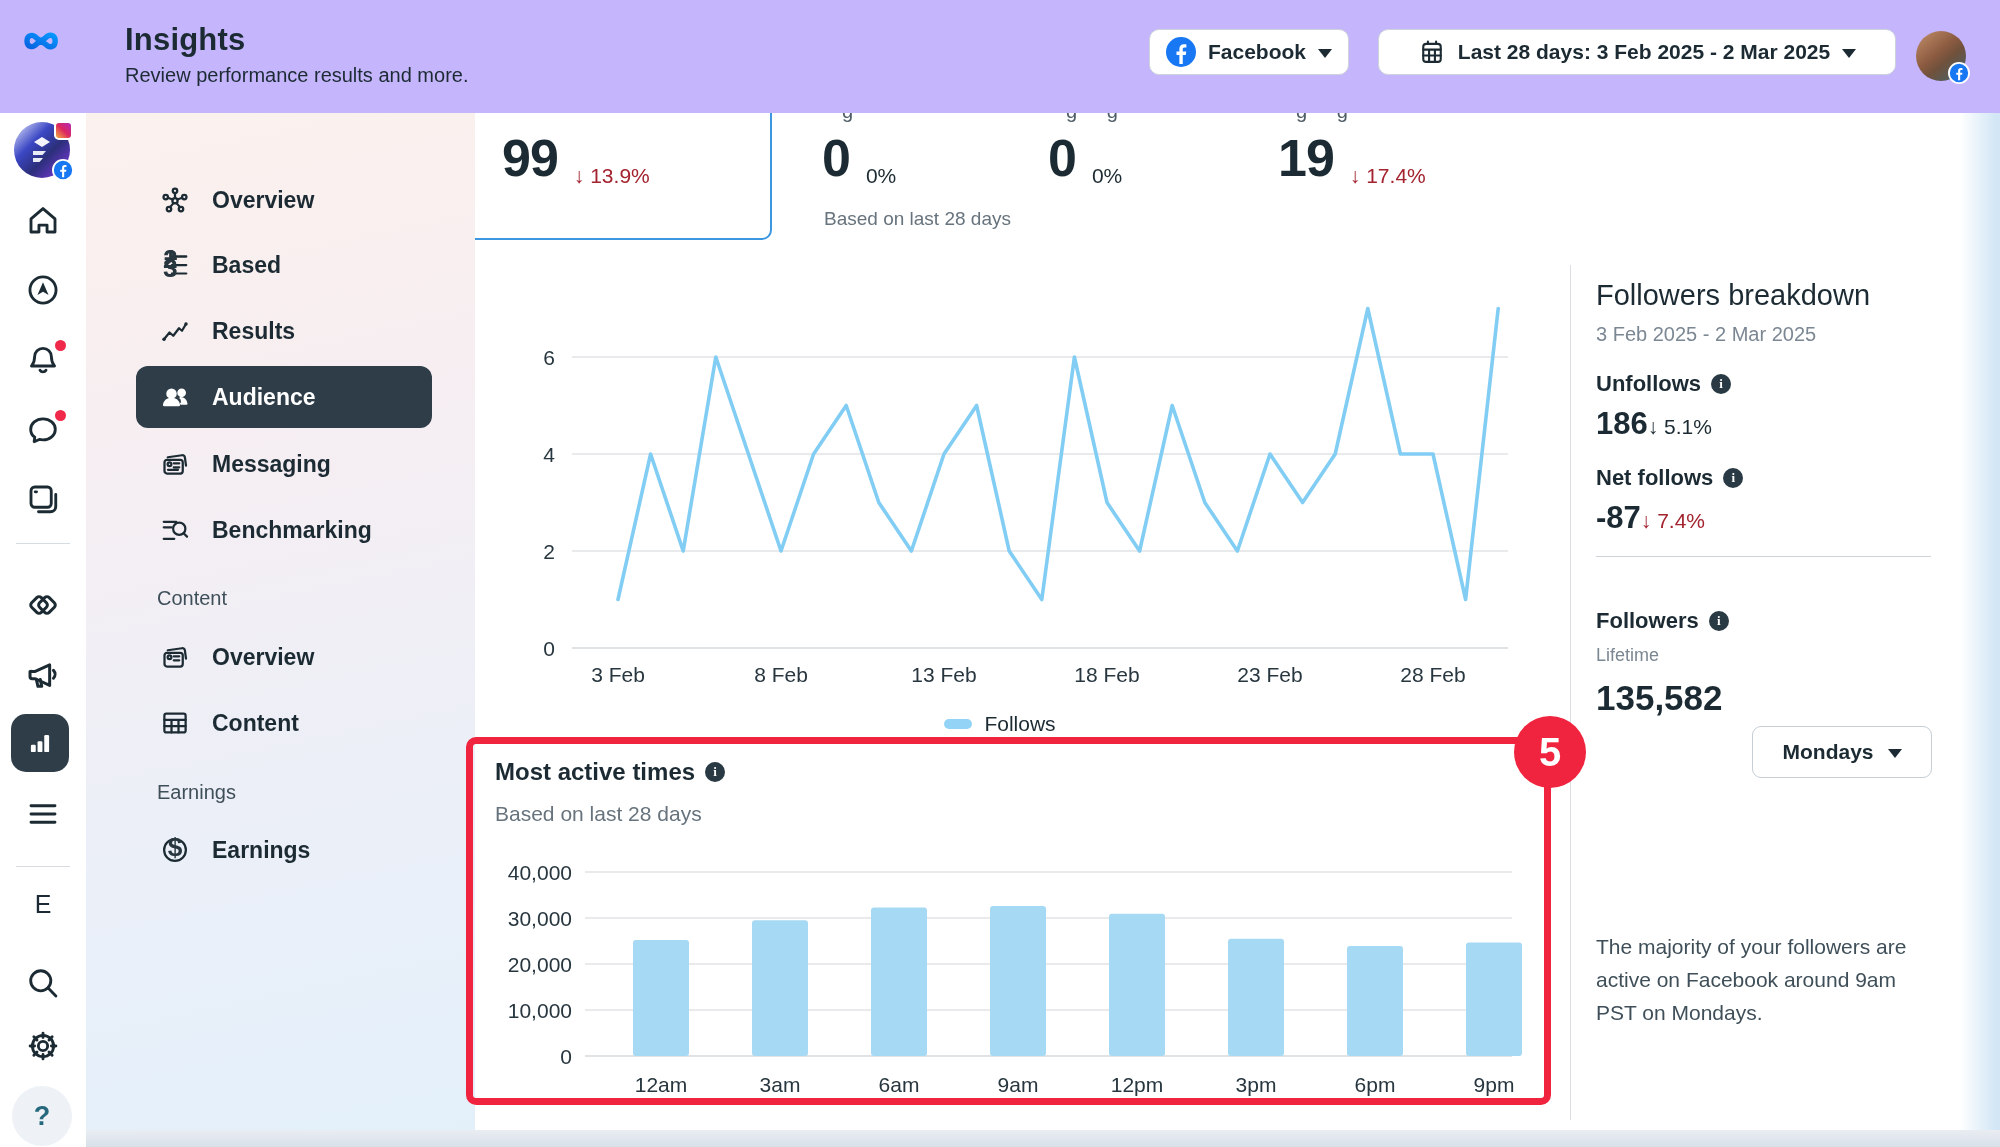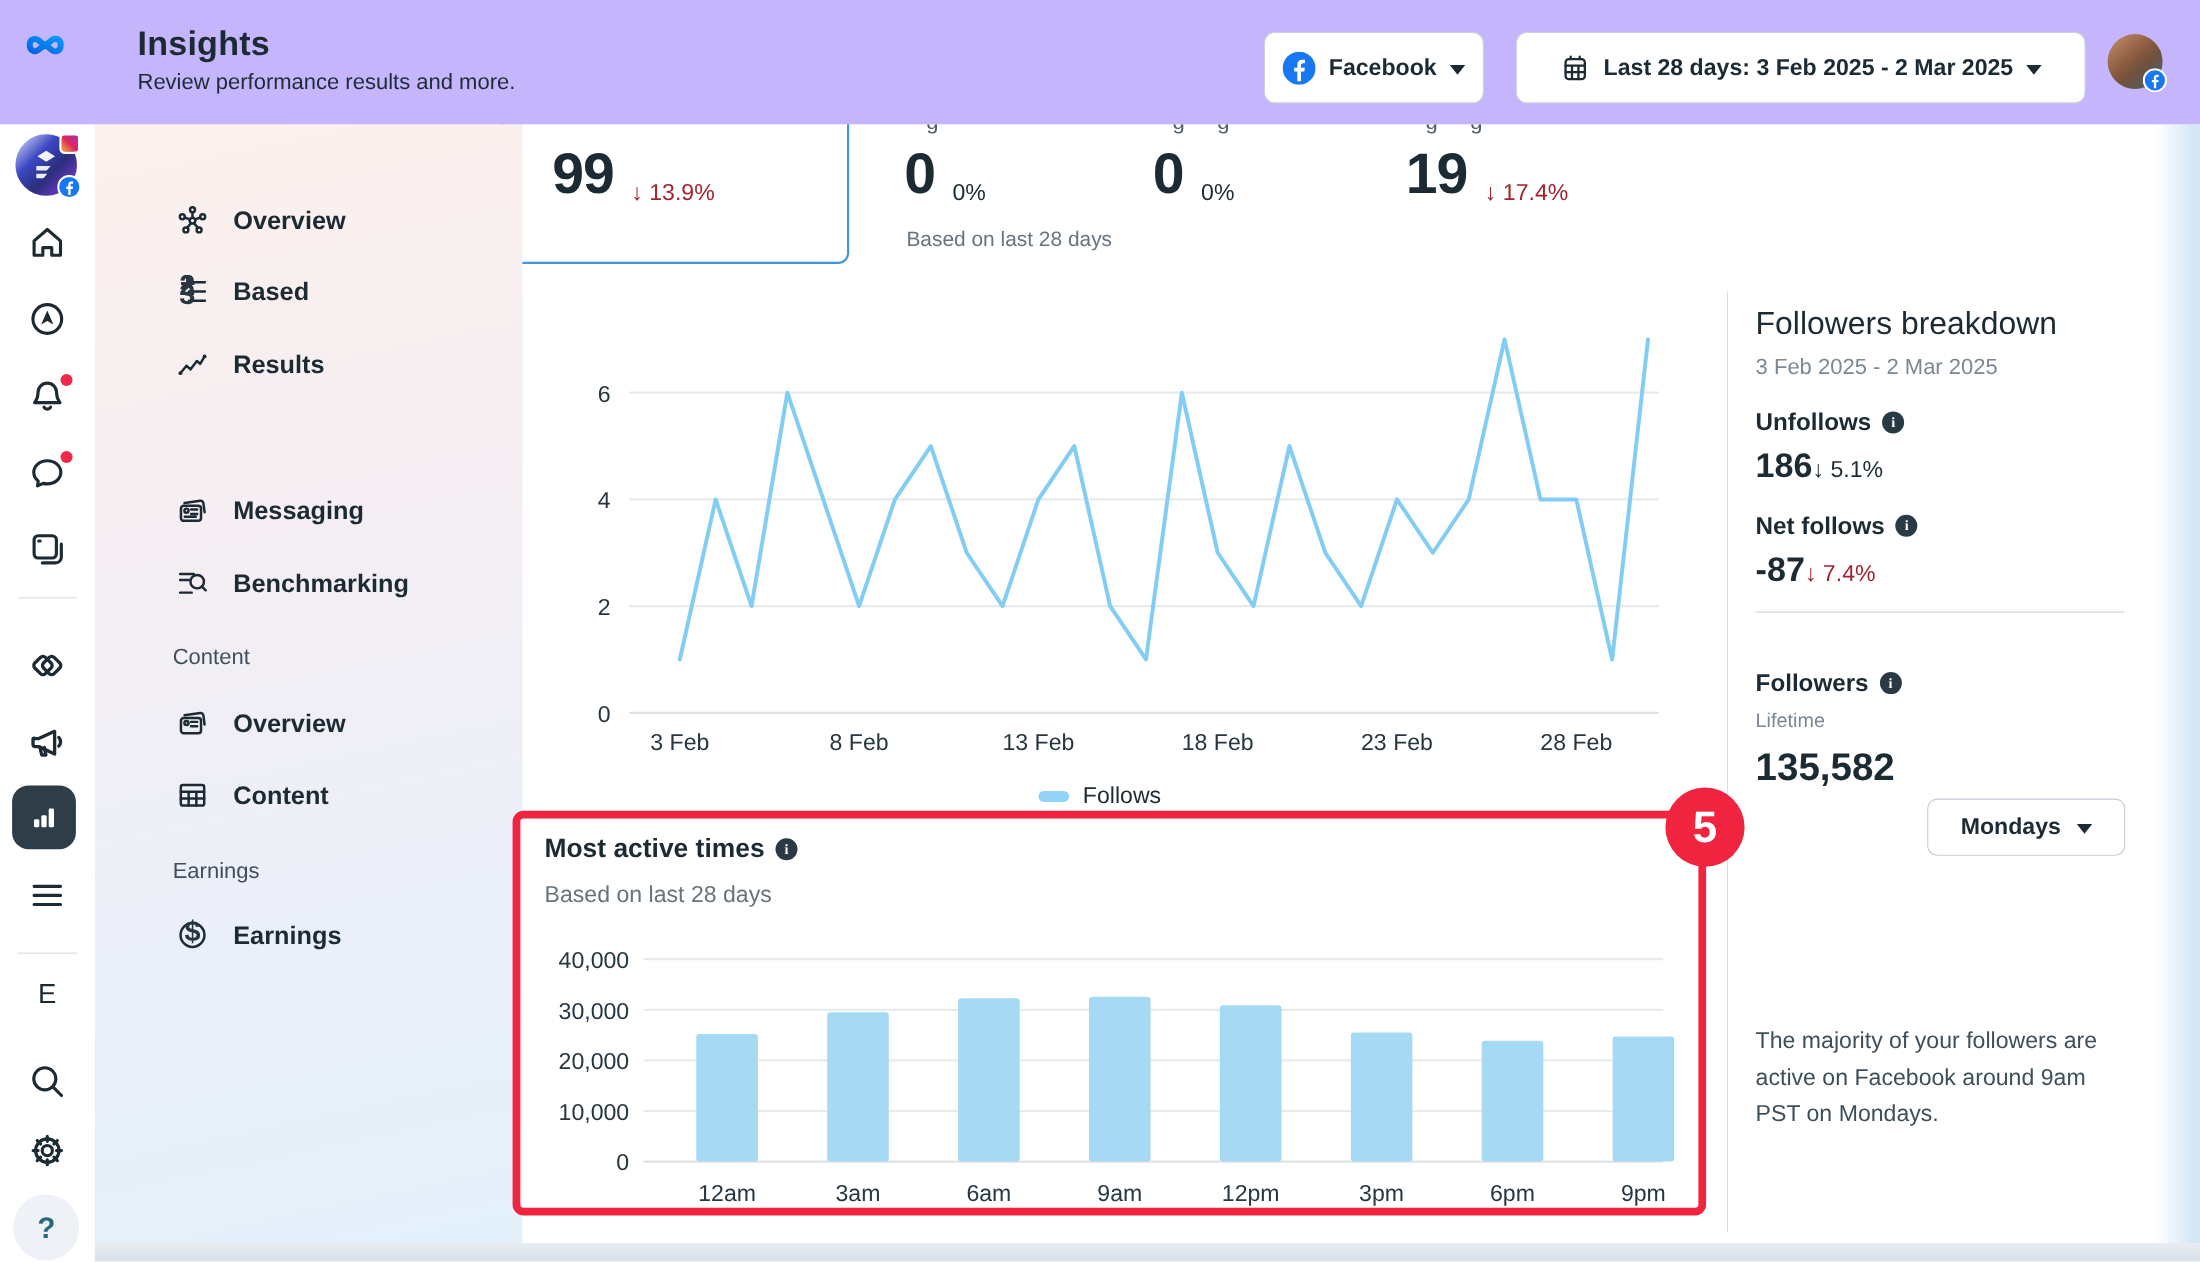--- a/index.html
+++ b/index.html
@@ -4,21 +4,21 @@
 <style>
   * { margin:0; padding:0; box-sizing:border-box; }
   html,body { width:2000px; height:1147px; }
   body { font-family:"Liberation Sans","DejaVu Sans",sans-serif; color:#1c2b33; background:#fff; }
   #app { position:relative; width:2000px; height:1147px; overflow:hidden; background:#fff; }
 
   
   #header { position:absolute; left:0; top:0; width:2000px; height:113px; background:#c4b5fd; z-index:20; }
   #page-title { position:absolute; left:125px; top:22px; font-size:31px; font-weight:700; letter-spacing:.2px; }
   #page-subtitle { position:absolute; left:125px; top:64px; font-size:20px; color:#1c2b33; }
-  .hdr-btn { position:absolute; top:29px; height:65px; border:1px solid #ccd3da; border-radius:10px; background:#fff;
+  .hdr-btn { position:absolute; top:29px; height:46px; border:1px solid #ccd3da; border-radius:10px; background:#fff;
              display:flex; align-items:center; gap:12px; padding:0 18px; font-size:21px; font-weight:700; cursor:pointer; }
   #account-btn { left:1149px; width:200px; justify-content:center; }
   #date-btn { left:1378px; width:518px; justify-content:center; }
   .caret { width:0; height:0; border-left:7px solid transparent; border-right:7px solid transparent; border-top:9px solid #1c2b33; margin-top:3px; }
   .fb-badge { display:inline-flex; width:30px; height:30px; }
   #header-avatar { position:absolute; left:1916px; top:31px; width:50px; height:50px; border-radius:50%;
                    background:linear-gradient(140deg,#c5906a 0%,#8a5a40 45%,#70513c 60%,#41646e 100%); cursor:pointer; }
   #header-avatar .mini-fb { position:absolute; right:-4px; bottom:-3px; width:22px; height:22px; }
   #meta-logo { position:absolute; left:20px; top:24px; }
 
@@ -273,20 +273,29 @@
         </svg>
       <span>Based</span>
     </div>
     <div class="nav-item" style="top:187px">
       <svg width="30" height="30" viewBox="0 0 24 24">
         <path d="M3.2 18.6 7.6 13.2l3 2.6 4.6-6 2.4 2 3.2-5.4"></path>
         <circle cx="3.2" cy="18.6" r="1.4" fill="#1c2b33" stroke="none"></circle>
           <circle cx="20.8" cy="6.4" r="1.4" fill="#1c2b33" stroke="none"></circle>
         </svg>
       <span>Results</span>
+    </div>
+    <div class="nav-item selected" style="top:253px">
+      <svg width="30" height="30" viewBox="0 0 24 24" stroke="none">
+        <circle cx="9.2" cy="9.3" r="3.3" fill="#fff"></circle>
+        <path d="M3.2 18.4c.6-3.2 2.9-5 6-5s5.4 1.8 6 5z" fill="#fff"></path>
+        <circle cx="17.3" cy="8.6" r="2.6" fill="#fff"></circle>
+        <path d="M16.4 12.9c2.6.2 4.2 1.7 4.7 4.4h-4.2" fill="#fff"></path>
+        </svg>
+      <span>Audience</span>
     </div>
     <div class="nav-item" style="top:320px">
       <svg width="30" height="30" viewBox="0 0 24 24">
         <path d="M6.2 6.6 17.6 5a2 2 0 0 1 2.3 1.7l.9 6.6"></path>
         <rect x="3.6" y="8.6" width="14.6" height="11" rx="2"></rect>
         <circle cx="7.6" cy="12.2" r="1.5"></circle>
           <path d="M11 11.4h4.4M11 14.6h4.4M6.4 16.6h8"></path>
         </svg>
       <span>Messaging</span>
     </div>

